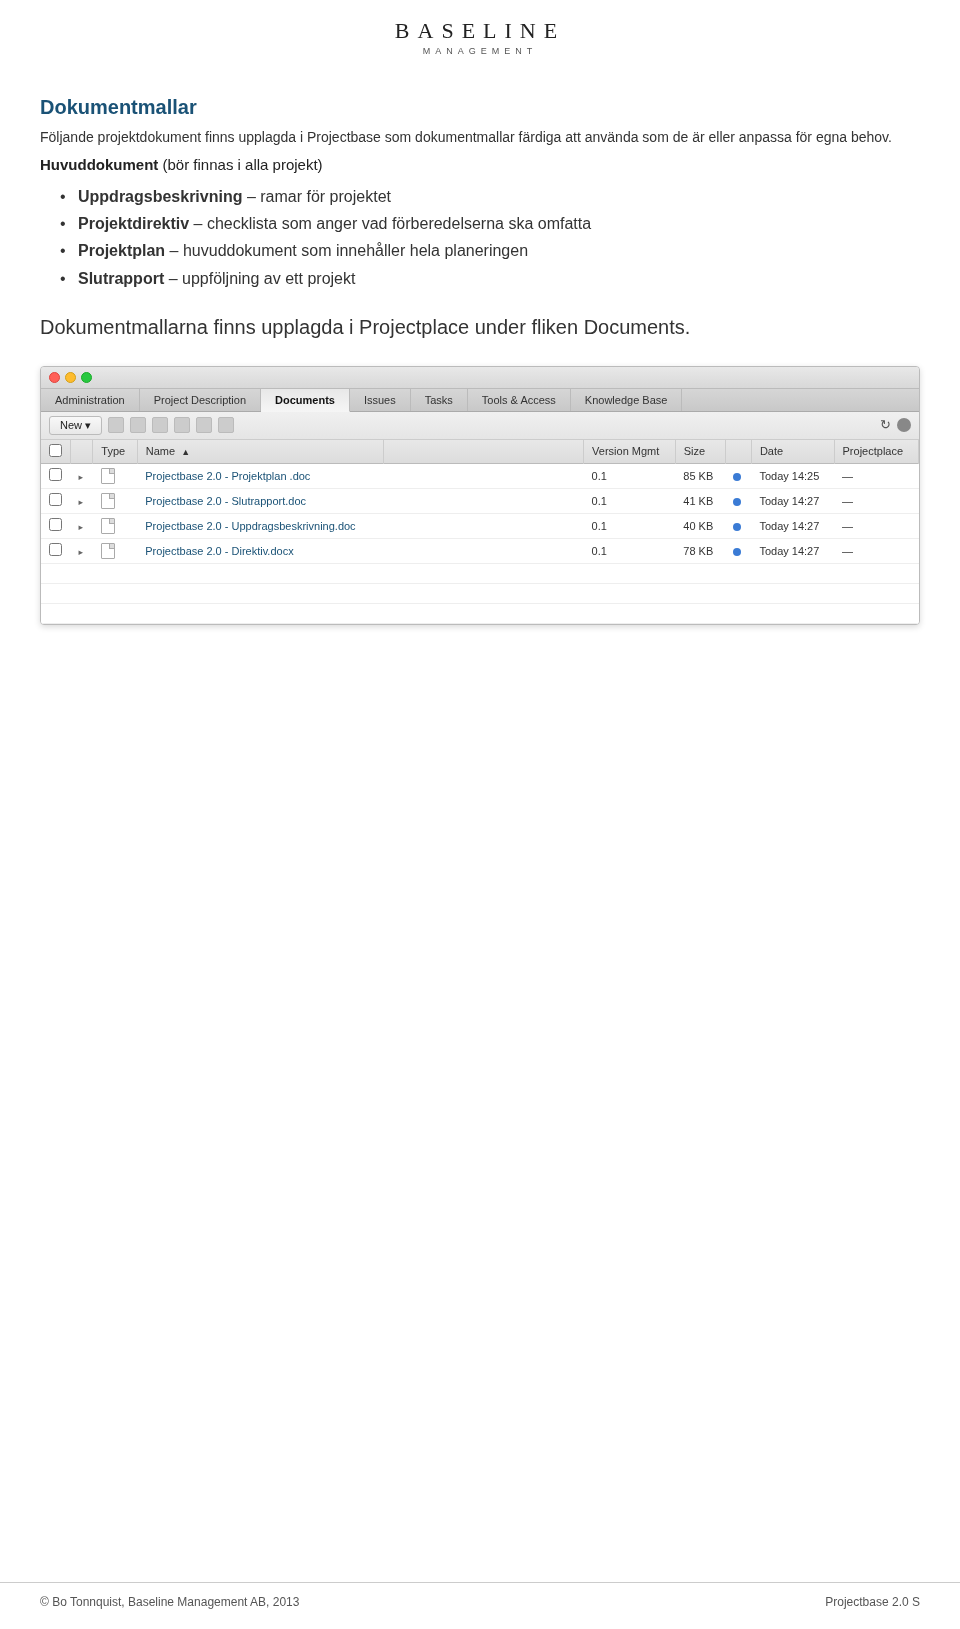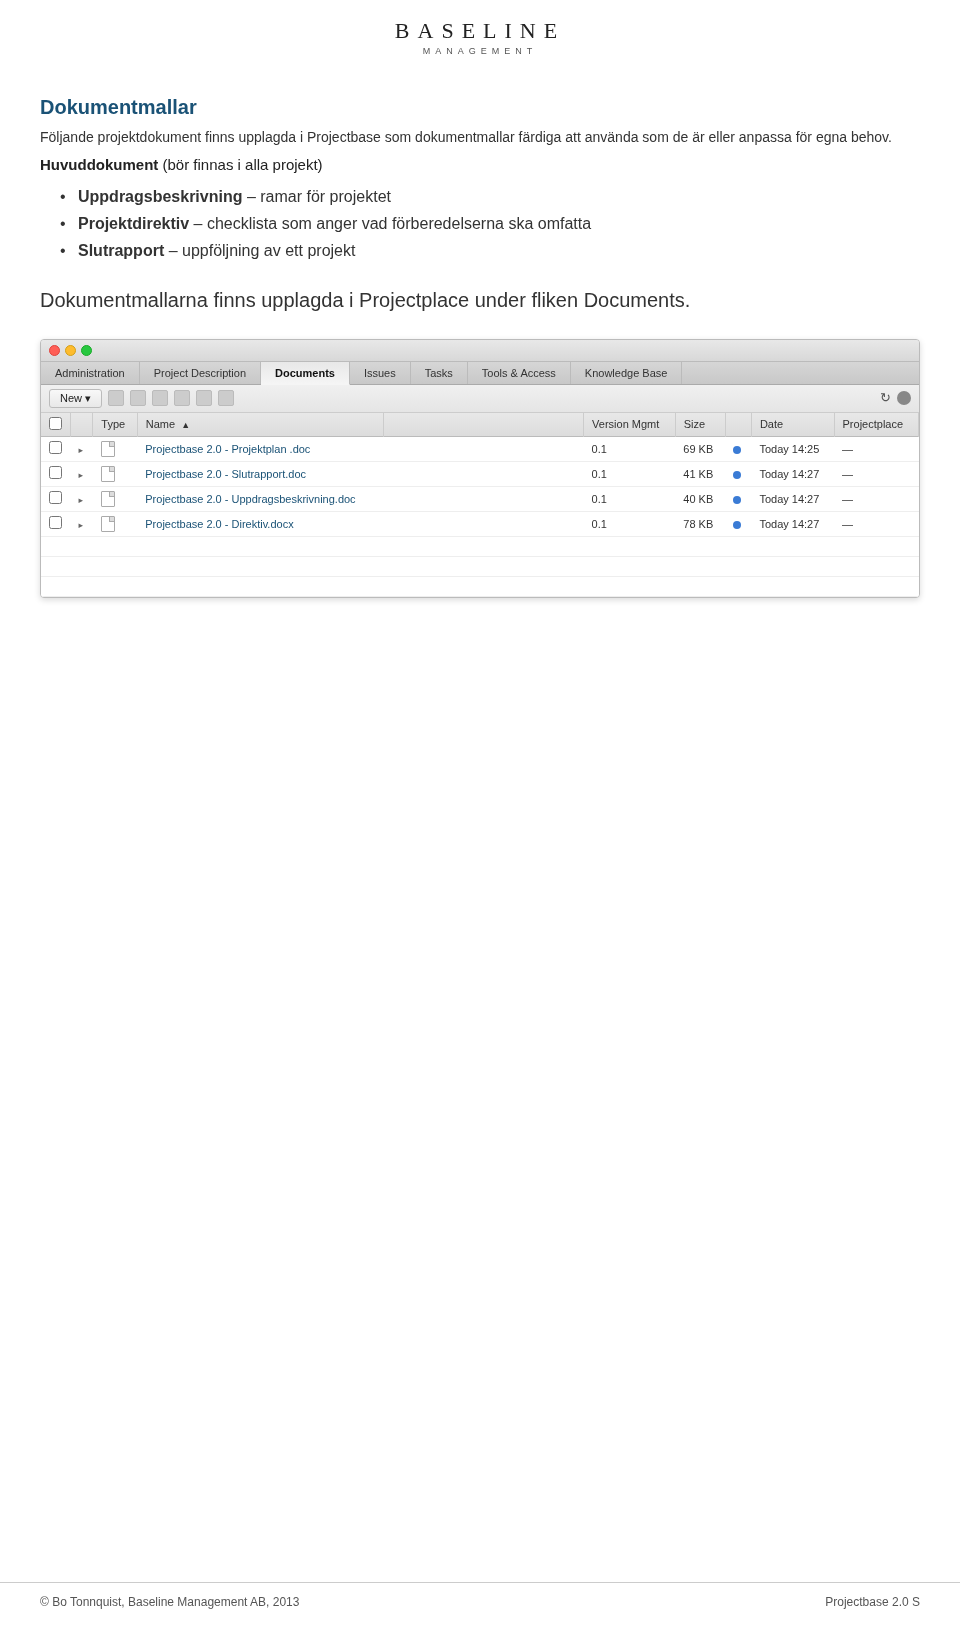--- a/index.html
+++ b/index.html
@@ -297,20 +297,21 @@
 
   <p class="intro-text">Följande projektdokument finns upplagda i Projectbase som dokumentmallar färdiga att använda som de är eller anpassa för egna behov.</p>
 
   <p class="section-heading">
     <span>Huvuddokument</span><span class="normal"> (bör finnas i alla projekt)</span>
   </p>
 
   <ul class="bullet-list">
     <li><strong>Uppdragsbeskrivning</strong><span> – ramar för projektet</span></li>
     <li><strong>Projektdirektiv</strong><span> – checklista som anger vad förberedelserna ska omfatta</span></li>
+    <li><strong>Projektplan</strong><span> – huvuddokument som innehåller hela planeringen</span></li>
     <li><strong>Slutrapport</strong><span> – uppföljning av ett projekt</span></li>
   </ul>
 
   <p class="description-text">Dokumentmallarna finns upplagda i Projectplace under fliken Documents.</p>
 
   <div class="app-screenshot">
 
     <div class="window-chrome">
       <div class="window-dots">
         <div class="window-dot dot-red"></div>
@@ -373,21 +374,21 @@
           </tr>
         </thead>
         <tbody>
           <tr class="table-row">
             <td class="checkbox-cell"><input type="checkbox" style=""></td>
             <td><span class="expand-arrow">▸</span></td>
             <td><span class="file-icon"></span></td>
             <td class="name-cell">Projectbase 2.0 - Projektplan .doc</td>
             <td></td>
             <td>0.1</td>
-            <td>69 KB</td>
+            <td>85 KB</td>
             <td><span class="blue-dot"></span></td>
             <td>Today 14:25</td>
             <td>—</td>
           </tr>
           <tr class="table-row">
             <td class="checkbox-cell"><input type="checkbox" style=""></td>
             <td><span class="expand-arrow">▸</span></td>
             <td><span class="file-icon"></span></td>
             <td class="name-cell">Projectbase 2.0 - Slutrapport.doc</td>
             <td></td>

